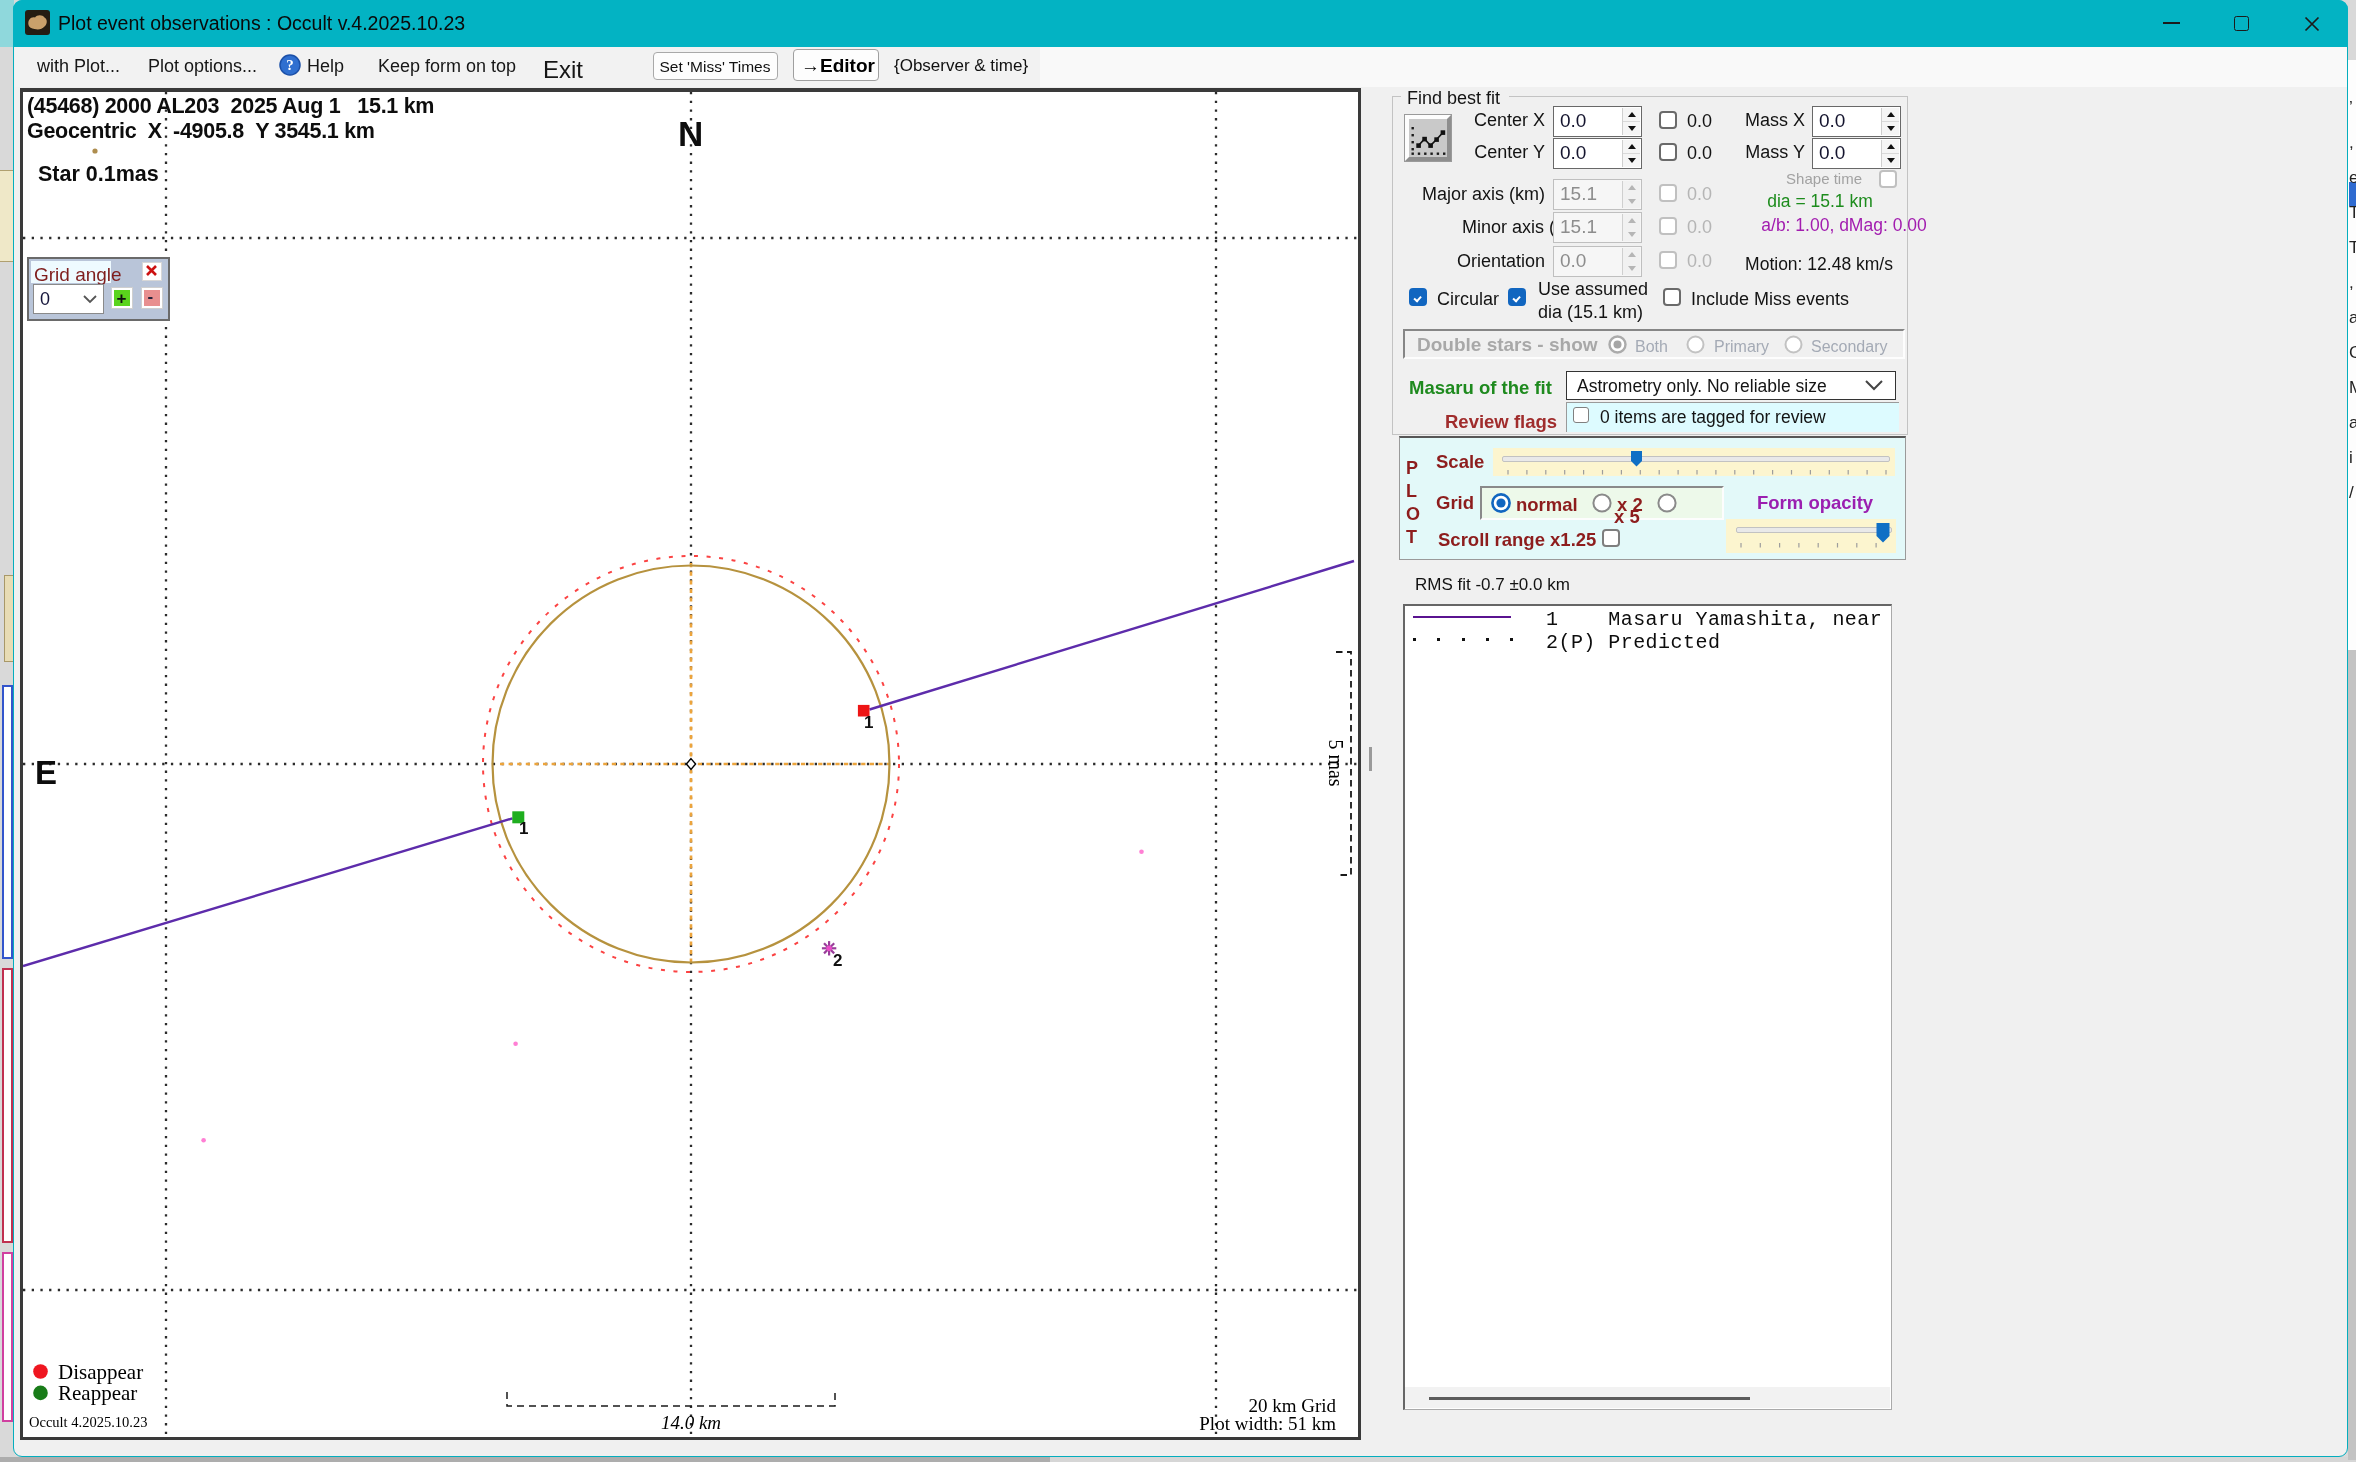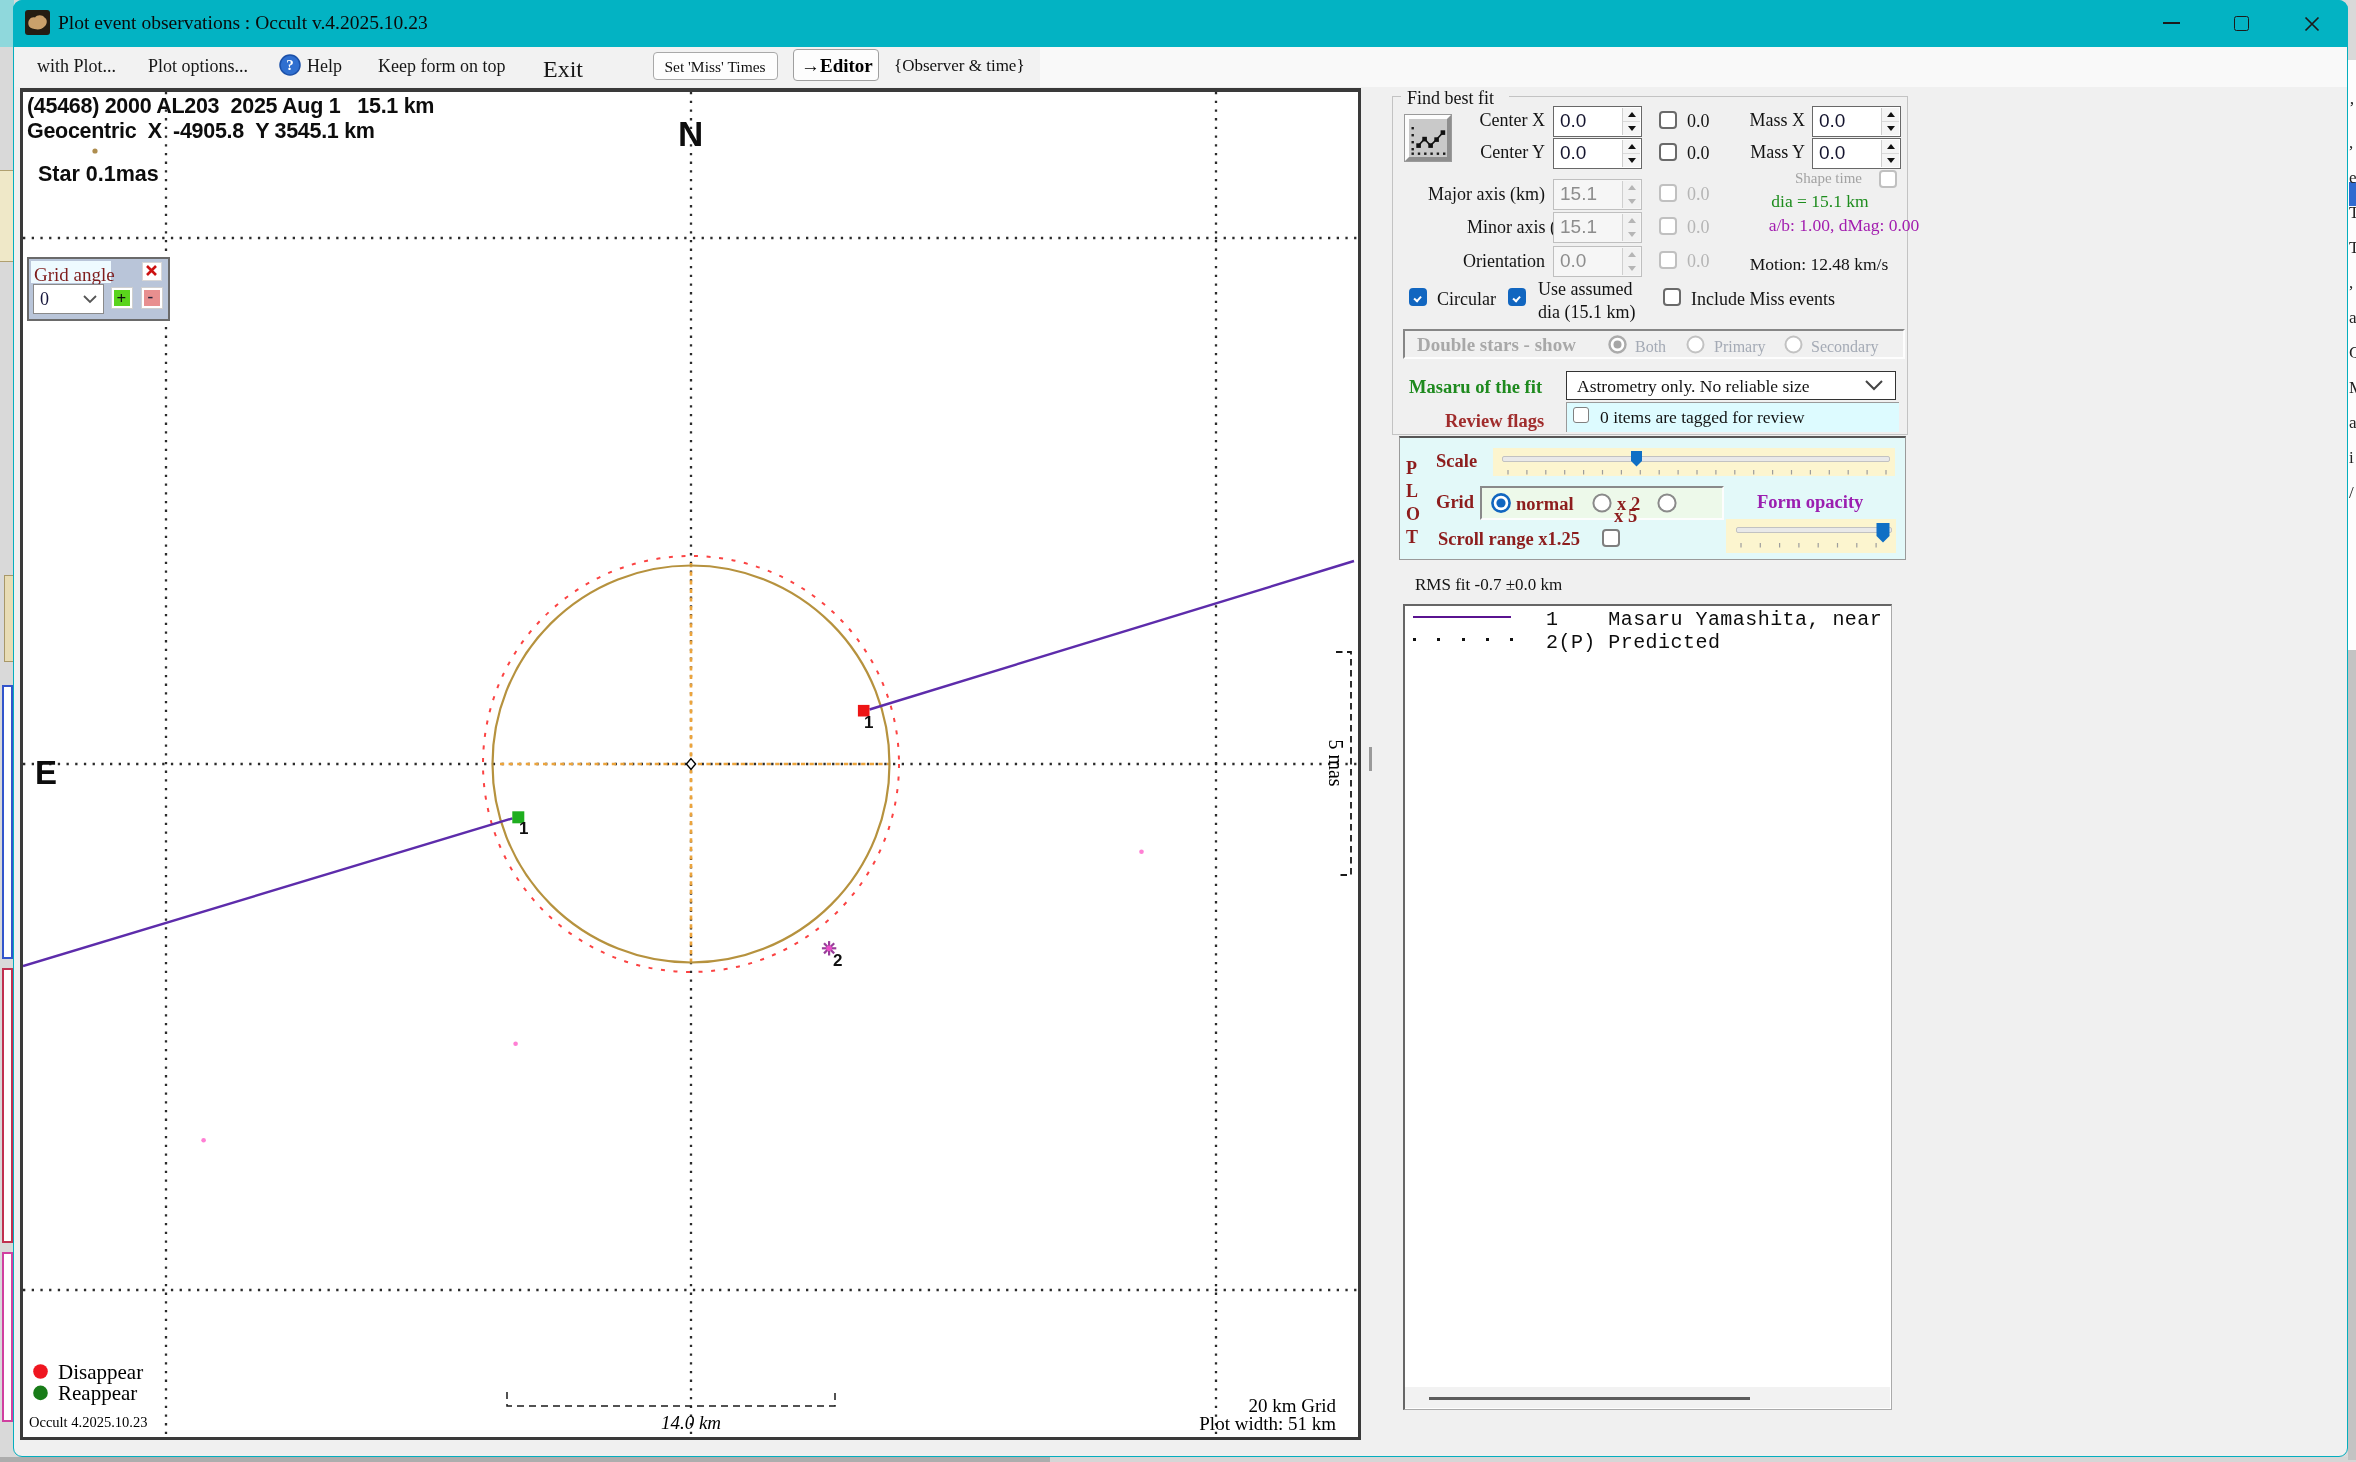--- a/index.html
+++ b/index.html
@@ -1,19 +1,19 @@
 <!DOCTYPE html>
 <html><head>
 <meta charset="utf-8">
 <style>
   html,body{margin:0;padding:0;}
   body{width:2356px;height:1462px;overflow:hidden;position:relative;background:#c9c9c9;
        font-family:"Liberation Sans",sans-serif;}
   .abs{position:absolute;}
-  .lbl{position:absolute;white-space:nowrap;font-family:Liberation Serif, serif;}
+  .lbl{position:absolute;white-space:nowrap;}
   .field{position:absolute;background:#fff;border:1px solid #686868;}
   .field .val{position:absolute;left:6px;top:3px;font-size:19px;color:#14142e;}
   .spin{position:absolute;right:1px;top:1px;width:17px;bottom:1px;border-left:1px solid #cfcfcf;background:linear-gradient(#f5f5f5 0 47%,#d9d9d9 47% 53%,#f5f5f5 53% 100%);}
   .spin:before,.spin:after{content:"";position:absolute;left:50%;transform:translateX(-50%);
      border-left:4.5px solid transparent;border-right:4.5px solid transparent;}
   .spin:before{top:4px;border-bottom:5.5px solid #111;}
   .spin:after{bottom:4px;border-top:5.5px solid #111;}
   .dis .val{color:#8d8d8d;}
   .dis{border-color:#bfbfbf;background:#f6f6f6;}
   .dis .spin{background:#f1f1f1;}

